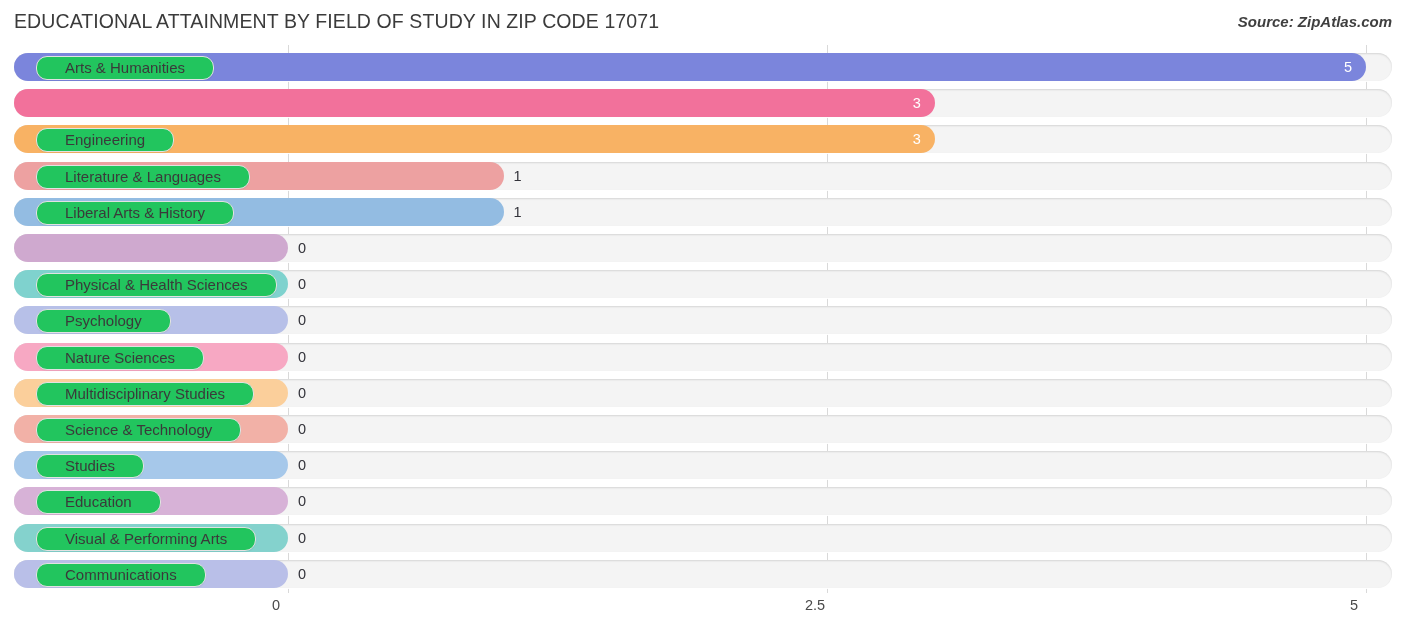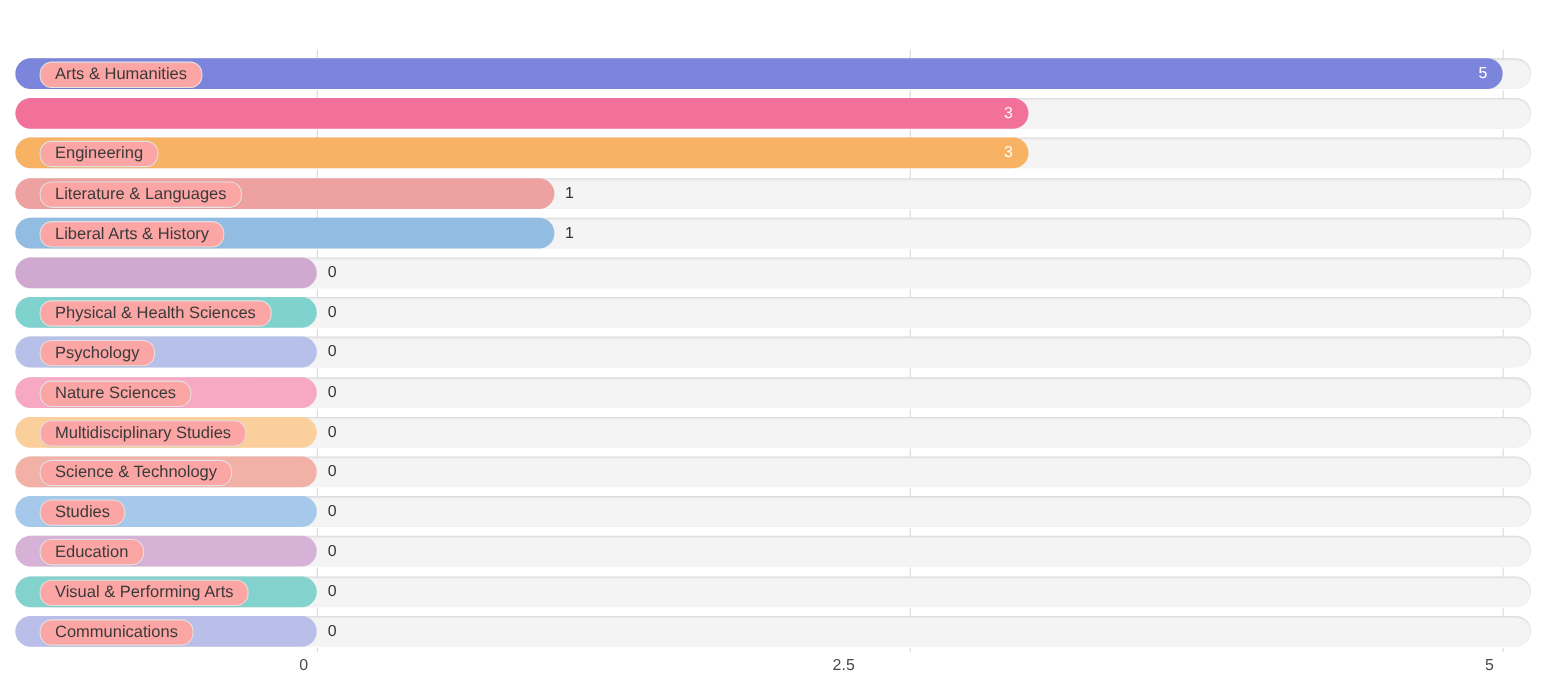--- a/index.html
+++ b/index.html
@@ -66,24 +66,24 @@
   }
   .bar-value-out{
     position:absolute;top:0;height:28px;line-height:28px;
     font-size:14.5px;color:#33333a;
     white-space:nowrap;
   }
   
   .cat-pill{
     position:absolute;left:22px;top:3px;
     height:22px;line-height:22px;
-    background:#fca5a5;
+    background:#22c55e;
     border:1px solid #e2e2e2;
     border-radius:11px;
-    padding:0 13px;
+    padding:0 28px;
     font-size:15px;color:#3a3a3a;
     white-space:nowrap;
     box-shadow:0 1px 1px rgba(0,0,0,.05);
   }
 
   
   .axis{
     position:absolute;left:0;top:593px;width:1406px;height:38px;
   }
   .tick{
@@ -91,20 +91,24 @@
     font-size:14.5px;color:#4a4a4a;
     transform:translateX(-50%);
     white-space:nowrap;
   }
 </style>
 </head>
 <body>
 
 <div class="chart-root">
 
+  <div class="header">
+    <div class="title">EDUCATIONAL ATTAINMENT BY FIELD OF STUDY IN ZIP CODE 17071</div>
+    <div class="source">Source: ZipAtlas.com</div>
+  </div>
 
   <div class="plot">
     <div class="gridlayer" id="gridlayer">
         <div class="gridline" style="left: 288px;"></div>
         <div class="gridline" style="left: 827px;"></div>
         <div class="gridline" style="left: 1366px;"></div>
       </div>
     <div class="rows" id="rows">
         <div class="row" style="top: 8px;">
           <div class="track"></div>
@@ -192,17 +196,17 @@
           <div class="track"></div>
           <div class="bar" style="width: 274px; background: rgb(185, 191, 232);"></div>
           <div class="bar-value-out" style="left: 284px;">0</div>
           <div class="cat-pill">Communications</div>
         </div>
       </div>
   </div>
 
   <div class="axis" id="axis">
       <div class="tick" style="left: 276px;">0</div>
-      <div class="tick" style="left: 767px;">2.5</div>
+      <div class="tick" style="left: 815px;">2.5</div>
       <div class="tick" style="left: 1354px;">5</div>
     </div>
 
 </div>
 
 </body></html>

